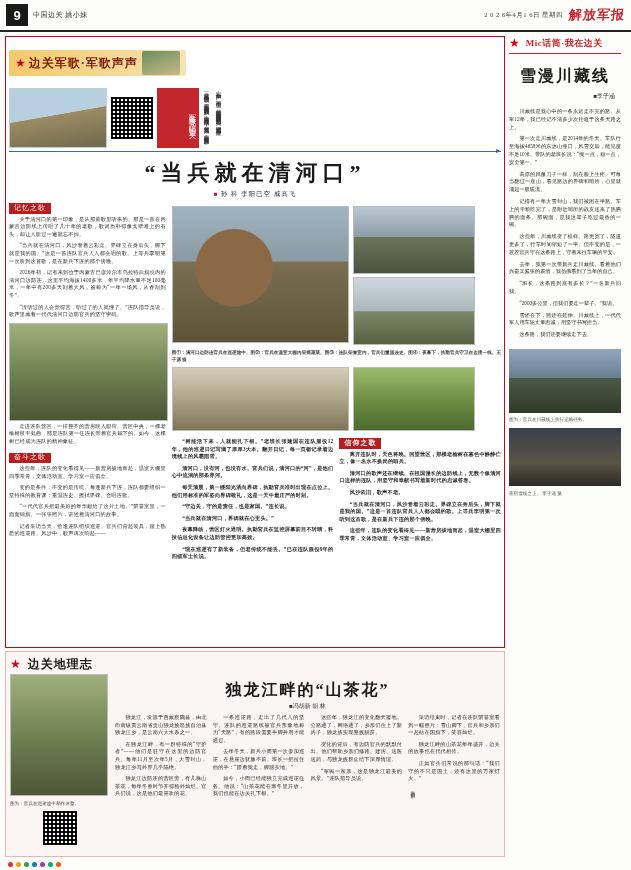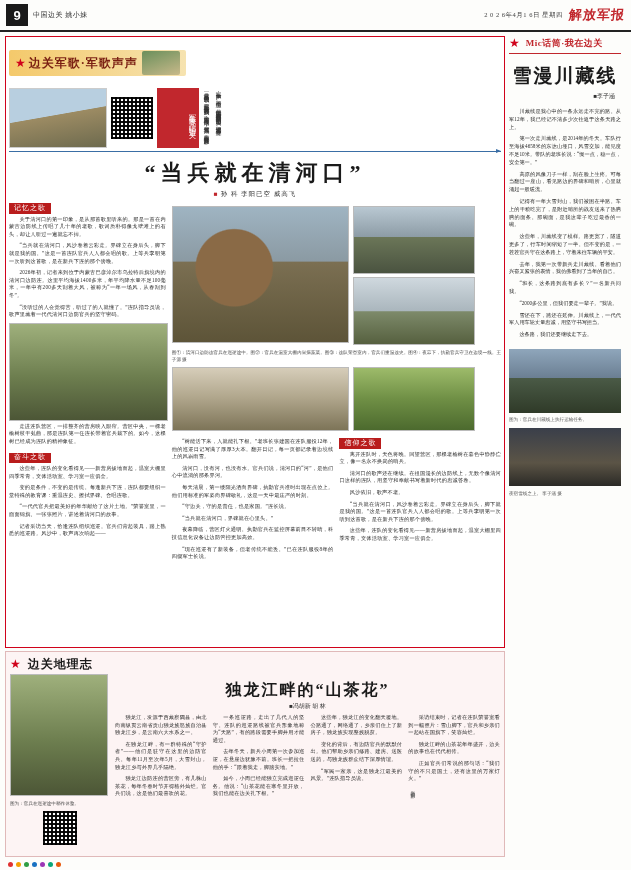--- a/index.html
+++ b/index.html
@@ -312,21 +312,21 @@
   
   .side-banner {
     display: flex; align-items: center; gap: 3px;
     border-bottom: 1px solid #c1272d;
     padding-bottom: 2px;
   }
   .side-banner .lab {
     font-size: 9px; font-weight: bold; color: #c1272d; letter-spacing: 0.5px;
   }
   .side-title {
-    font-size: 19px;
+    font-size: 16px;
     font-weight: bold;
     letter-spacing: 2px;
     text-align: center;
     line-height: 22px;
     margin: 8px 0 2px 0;
     writing-mode: horizontal-tb;
   }
   .side-byline { text-align:right; font-size:6px; color:#333; margin-bottom:4px; padding-right:6px;}
   .side-text {
     font-size: 5.2px;
@@ -414,21 +414,21 @@
             <p>“没听过的人会觉得苦，听过了的人就懂了。”连队指导员说，歌声里藏着一代代清河口边防官兵的坚守密码。</p>
             <div class="photo photo-geo1" style="width:100%;height:96px;margin:2px 0;"></div>
             <p>走进连队营区，一排整齐的营房映入眼帘。营区中央，一棵老榆树枝干虬曲，那是连队第一任连长带着官兵栽下的。如今，这棵树已经成为连队的精神象征。</p>
             <div class="section-tag" style="margin-top:3px">奋斗之歌</div>
             <p>这些年，连队的变化看得见——新营房拔地而起，温室大棚里四季常青，文体活动室、学习室一应俱全。</p>
             <p>变的是条件，不变的是传统。每逢新兵下连，连队都要组织一堂特殊的教育课：重温连史、擦拭界碑、合唱连歌。</p>
             <p>“一代代官兵把最美好的年华献给了这片土地。”荣誉室里，一面面锦旗、一张张照片，讲述着清河口的故事。</p>
             <p>记者采访当天，恰逢连队组织巡逻。官兵们背起装具，踏上熟悉的巡逻路。风沙中，歌声再次响起——</p>
           </div>
 
-          <div style="flex:2.1;display:flex;flex-direction:column;">
+          <div style="flex:2.1;display:flex;flex-direction:column;font-weight:bold;">
             <div class="artgrid">
               <div class="photo photo-camel"></div>
               <div style="display:flex;flex-direction:column;gap:3px;">
                 <div class="photo photo-soldiers"></div>
                 <div class="photo photo-tent"></div>
               </div>
             </div>
             <div class="cap">图①：清河口边防连官兵在巡逻途中。图②：官兵在温室大棚内采摘蔬菜。图③：连队荣誉室内，官兵们重温连史。图④：夜幕下，执勤官兵守卫在边境一线。王子源  摄</div>
             <div class="artgrid" style="margin-top:4px">
               <div class="photo photo-two" style="width:175px;height:62px"></div>

